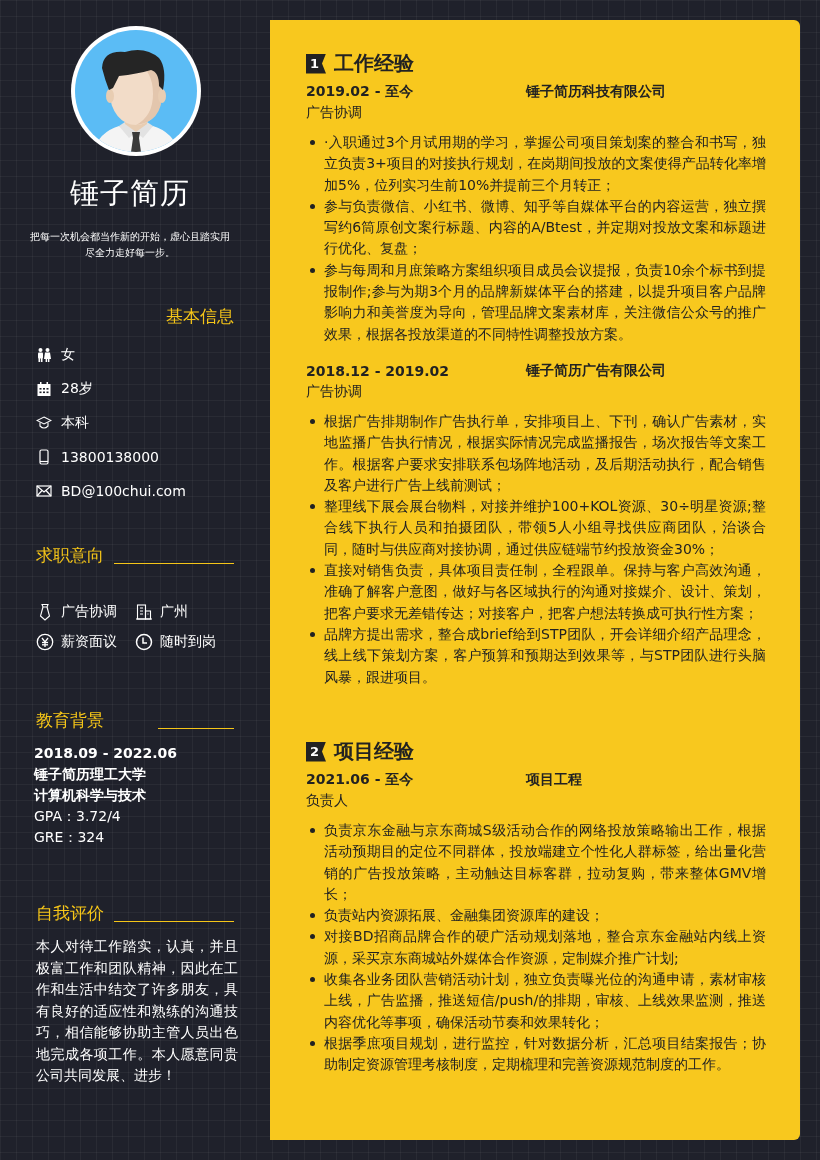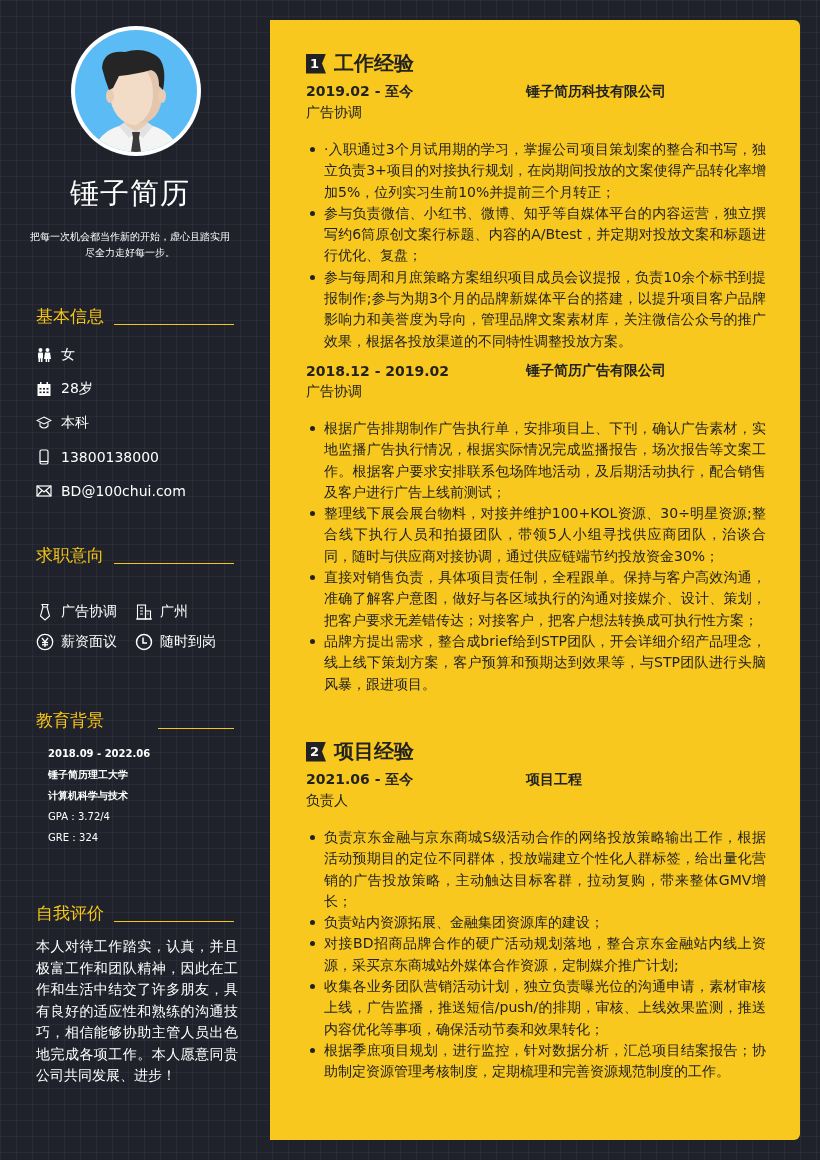--- a/index.html
+++ b/index.html
@@ -76,21 +76,21 @@
 
     .intent-grid {
       position: absolute; left: 36px; top: 597px; width: 210px;
     }
     .intent-row { display: flex; height: 30px; align-items: center; font-size: 14px; }
     .intent-item { display: flex; align-items: center; }
     .intent-item.first { width: 99px; }
     .intent-item .ico { width: 25px; display: flex; align-items: center; }
     .intent-item .ico svg { width: 18px; height: 18px; }
 
-    .edu { position: absolute; left: 48px; top: 743px; width: 210px; font-size: 10px; line-height: 21px; }
+    .edu { position: absolute; left: 34px; top: 743px; width: 210px; font-size: 14px; line-height: 21px; }
     .edu .bold { font-weight: bold; }
 
     .self-eval {
       position: absolute; left: 36px; top: 936px; width: 202px;
       font-size: 14px; line-height: 21.5px;
       text-align: justify;
     }
 
     
     .main {
@@ -116,21 +116,21 @@
       font-weight: bold;
       display: flex; align-items: center; justify-content: center;
       margin-right: 8px;
       clip-path: polygon(0 0, 100% 0, 80% 50%, 100% 100%, 0 100%);
       padding-right: 3px;
     }
     .job { position: absolute; left: 36px; width: 460px; }
     .job-head { display: flex; font-size: 14px; font-weight: bold; height: 21px; align-items: center; gap: 32px; }
     .job-date { width: 188px; }
     .job-role { font-size: 14px; height: 21px; line-height: 21px; margin-top: 0px; }
-    .bullets { margin-top: 16px; padding-left: 18px; list-style: none; }
+    .bullets { margin-top: 9px; padding-left: 18px; list-style: none; }
     .bullets li {
       position: relative;
       font-size: 14px;
       line-height: 21.3px;
       padding-left: 0;
       text-align: justify;
     }
     .bullets li::before {
       content: "";
       position: absolute;
@@ -161,21 +161,21 @@
       <ellipse cx="35" cy="66" rx="4" ry="7" fill="#e8cdb2"></ellipse>
       <ellipse cx="87" cy="66" rx="4" ry="7" fill="#e8cdb2"></ellipse>
 
       <path d="M27 38 Q28 20 50 22 Q70 16 84 28 Q92 38 88 60 L84 56 Q84 42 76 40 Q62 44 44 46 L38 58 L34 60 Q30 50 27 38 Z" fill="#252525"></path>
     </svg>
   </div>
 
   <div class="name">锤子简历</div>
   <div class="motto">把每一次机会都当作新的开始，虚心且踏实用尽全力走好每一步。</div>
 
-  <div class="side-section-title" style="top:305px;">
+  <div class="side-section-title" style="top:305px;flex-direction:column;">
     <span>基本信息</span>
     <span class="line"></span>
   </div>
   <div class="info-list">
     <div class="info-row">
       <span class="ico">
         <svg viewBox="0 0 16 16">
             <circle cx="4.5" cy="3" r="2" fill="#fff"></circle>
             <rect x="2" y="5.5" width="5" height="6" rx="1" fill="#fff"></rect>
             <rect x="2.5" y="11" width="1.6" height="4" fill="#fff"></rect>

